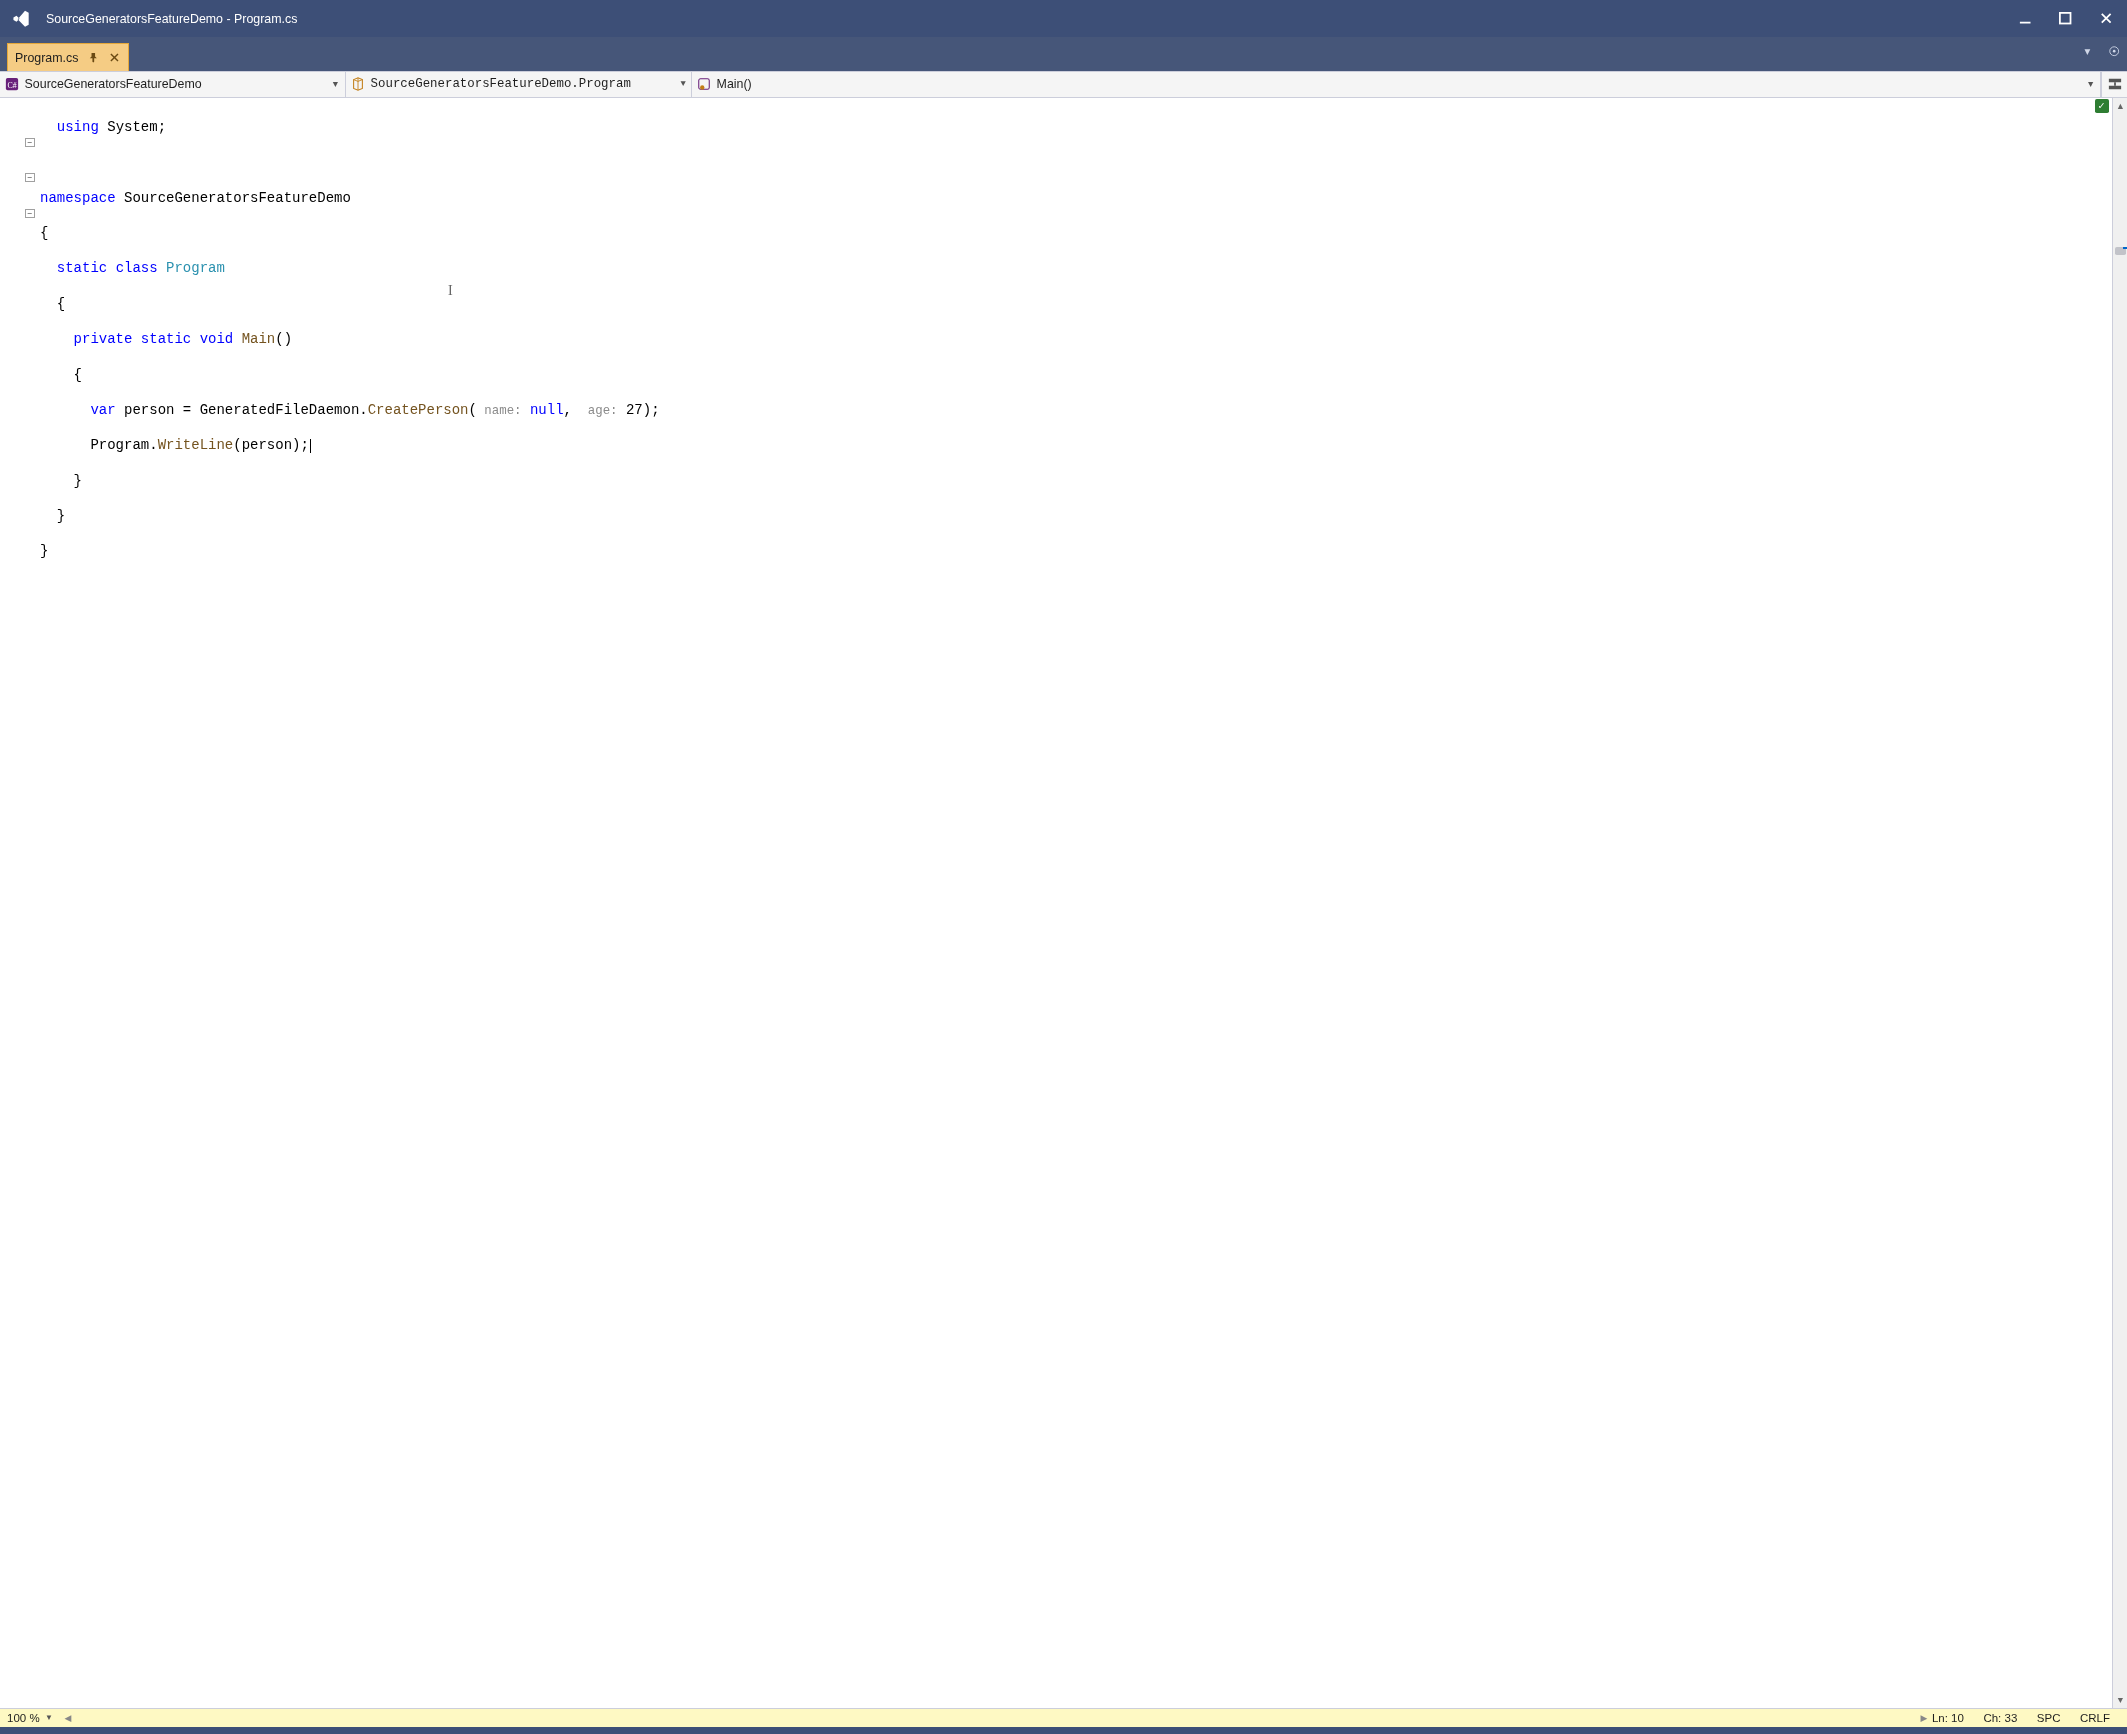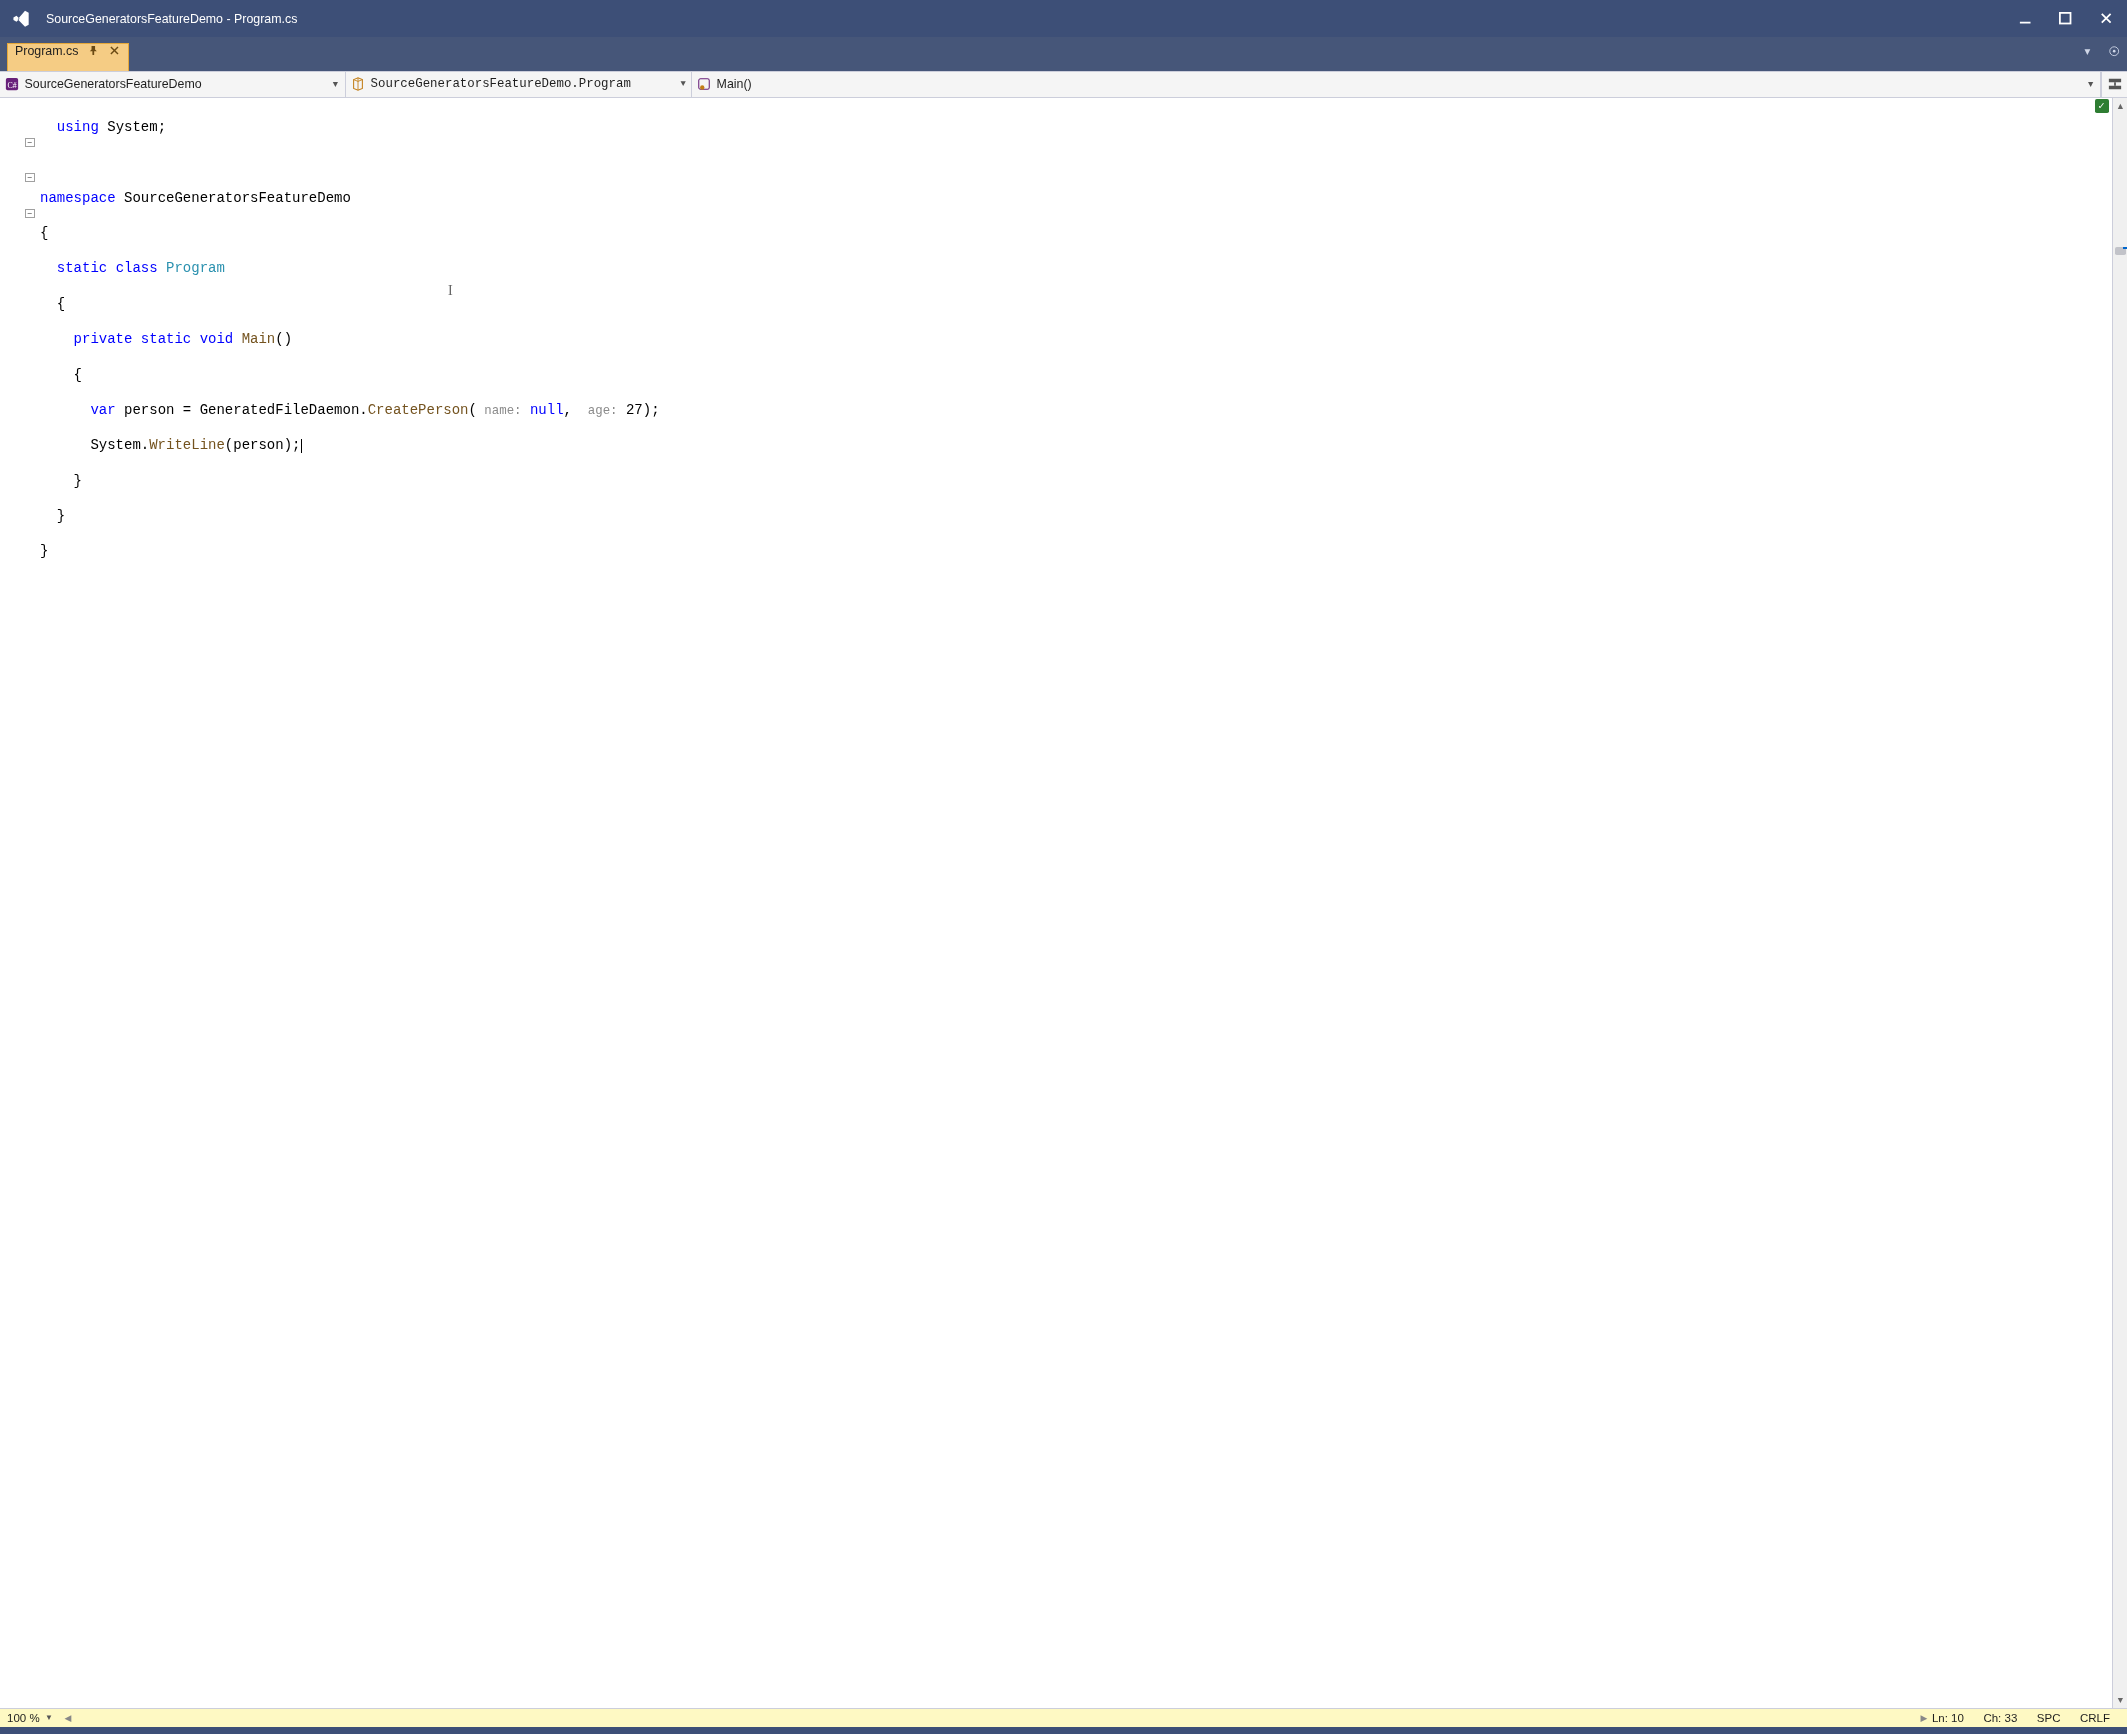--- a/index.html
+++ b/index.html
@@ -53,20 +53,21 @@
     align-items:flex-end;
     padding-left:7px;
     position:relative;
   }
   .doc-tab {
     background: var(--vs-tab-active-bg);
     border:0.9px solid var(--vs-tab-active-border);
     border-bottom:none;
     height:28px;
     display:flex;
+    align-items:center;
     padding:0 7px;
     color:#1e1e1e;
     font-size:12.4px;
     gap:8.9px;
   }
   .doc-tab .pin, .doc-tab .close { width:12.4px; height:12.4px; display:flex; align-items:center; justify-content:center; color:#55330b;}
   .tab-strip-right { position:absolute; right:5.3px; top:5.3px; display:flex; gap:8.9px; }
   .tab-strip-right .ico { width:17.7px; height:17.7px; display:flex; align-items:center; justify-content:center; color:#d0d7e8;}
   
   .nav-bar {
@@ -310,21 +311,21 @@
   <div class="code-area">
 <div class="line">  <span class="kw">using</span><span> System;</span></div>
 <div class="line"></div>
 <div class="line"><span class="kw">namespace</span><span> SourceGeneratorsFeatureDemo</span></div>
 <div class="line"><span>{</span></div>
 <div class="line">  <span class="kw">static</span><span class="kw"> class</span><span class="typ"> Program</span></div>
 <div class="line"><span>  {</span></div>
 <div class="line">    <span class="kw">private</span><span class="kw"> static</span><span class="kw"> void</span><span class="mth"> Main</span><span>()</span></div>
 <div class="line"><span>    {</span></div>
 <div class="line">      <span class="kw">var</span><span> person = GeneratedFileDaemon.</span><span class="mth">CreatePerson</span><span>(</span><span class="hint"> name:</span><span class="kw"> null</span><span>, </span><span class="hint"> age:</span><span> 27);</span></div>
-<div class="line"><span>      System.</span><span class="mth">WriteLine</span><span>(person);</span><span class="caret"></span></div>
+<div class="line"><span>      Program.</span><span class="mth">WriteLine</span><span>(person);</span><span class="caret"></span></div>
 <div class="line"><span>    }</span></div>
 <div class="line"><span>  }</span></div>
 <div class="line"><span>}</span></div>
     <span class="text-cursor-mark">I</span>
     <div class="health-indicator">✓</div>
   </div>
   <div class="vscroll">
     <div class="up">▲</div>
     <div class="thumb"></div>
     <div class="change-mark-blue"></div>

